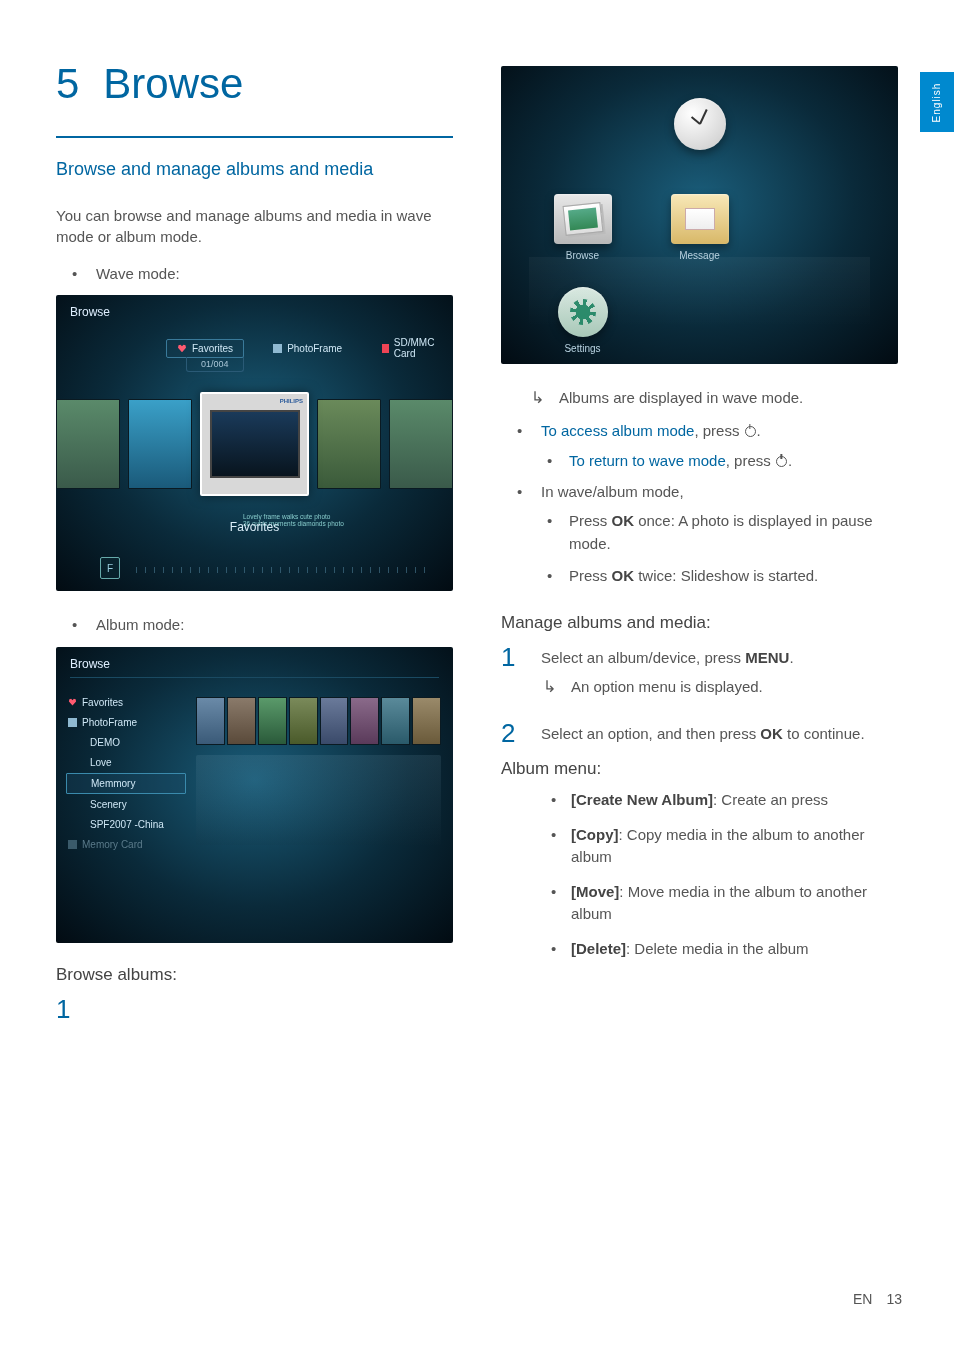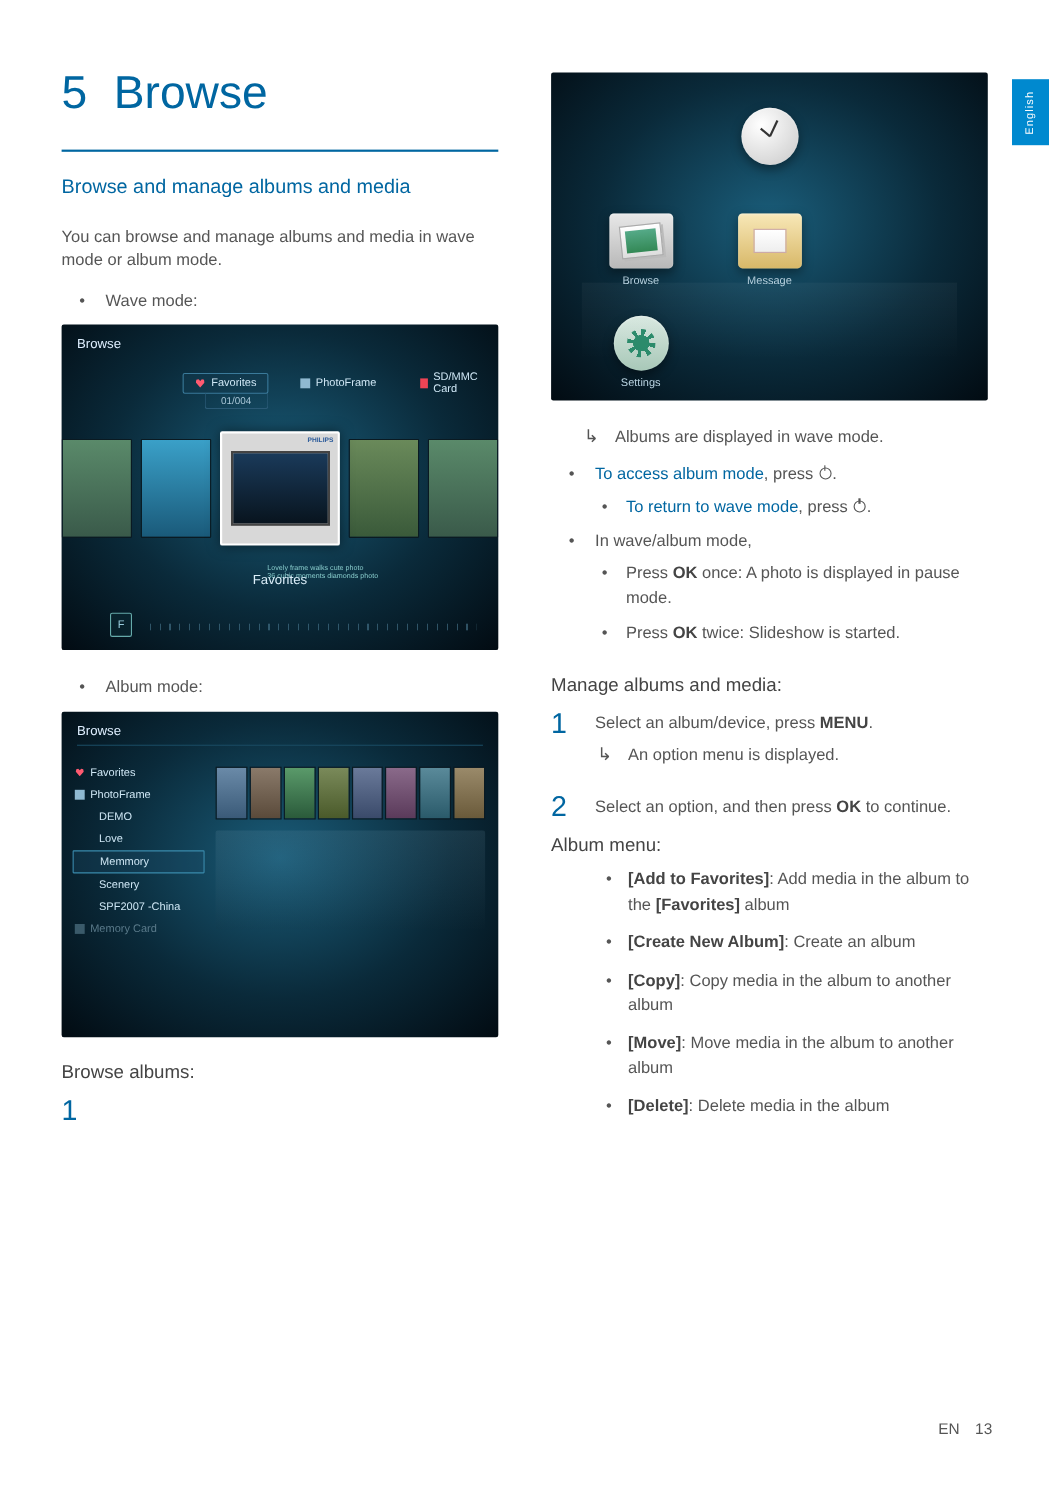--- a/index.html
+++ b/index.html
@@ -262,22 +262,21 @@
       </div>
       <div class="step">
         <div class="step-num">2</div>
         <div class="step-body">
           <span>Select an option, and then press </span><span class="bold">OK</span><span> to continue.</span>
         </div>
       </div>
 
       <div class="subhead" style="margin-top:12px;">Album menu:</div>
       <ul class="menu">
-        <li><span class="bold">[Add to Favorites]</span><span>: Add media in the album to the </span><span class="bold">[Favorites]</span><span> album</span></li>
-        <li><span class="bold">[Create New Album]</span><span>: Create an album</span></li>
+        <li><span class="bold">[Create New Album]</span><span>: Create an press</span></li>
         <li><span class="bold">[Copy]</span><span>: Copy media in the album to another album</span></li>
         <li><span class="bold">[Move]</span><span>: Move media in the album to another album</span></li>
         <li><span class="bold">[Delete]</span><span>: Delete media in the album</span></li>
       </ul>
     </div>
   </div>
 
   <div class="footer">
     <span>EN</span><span class="pn">13</span>
   </div>

